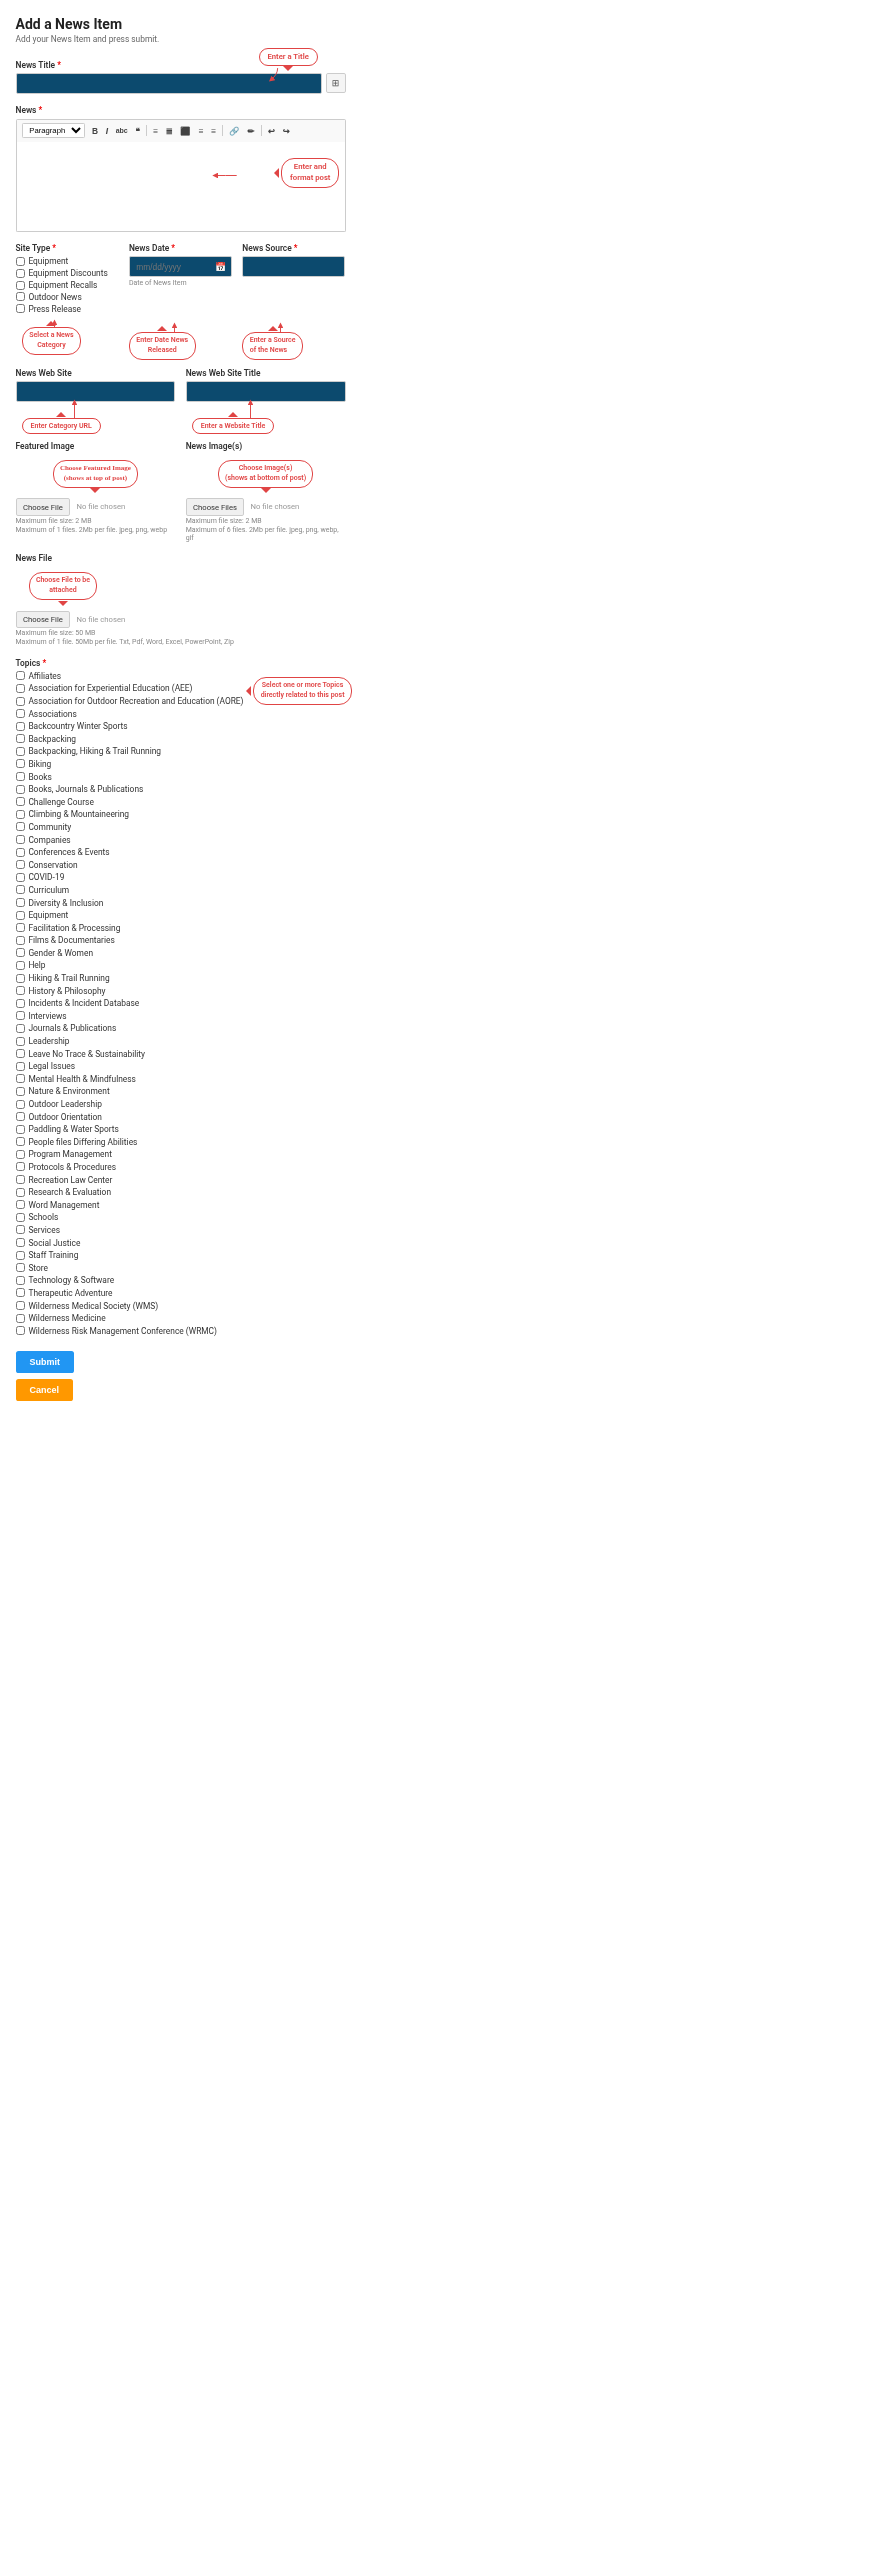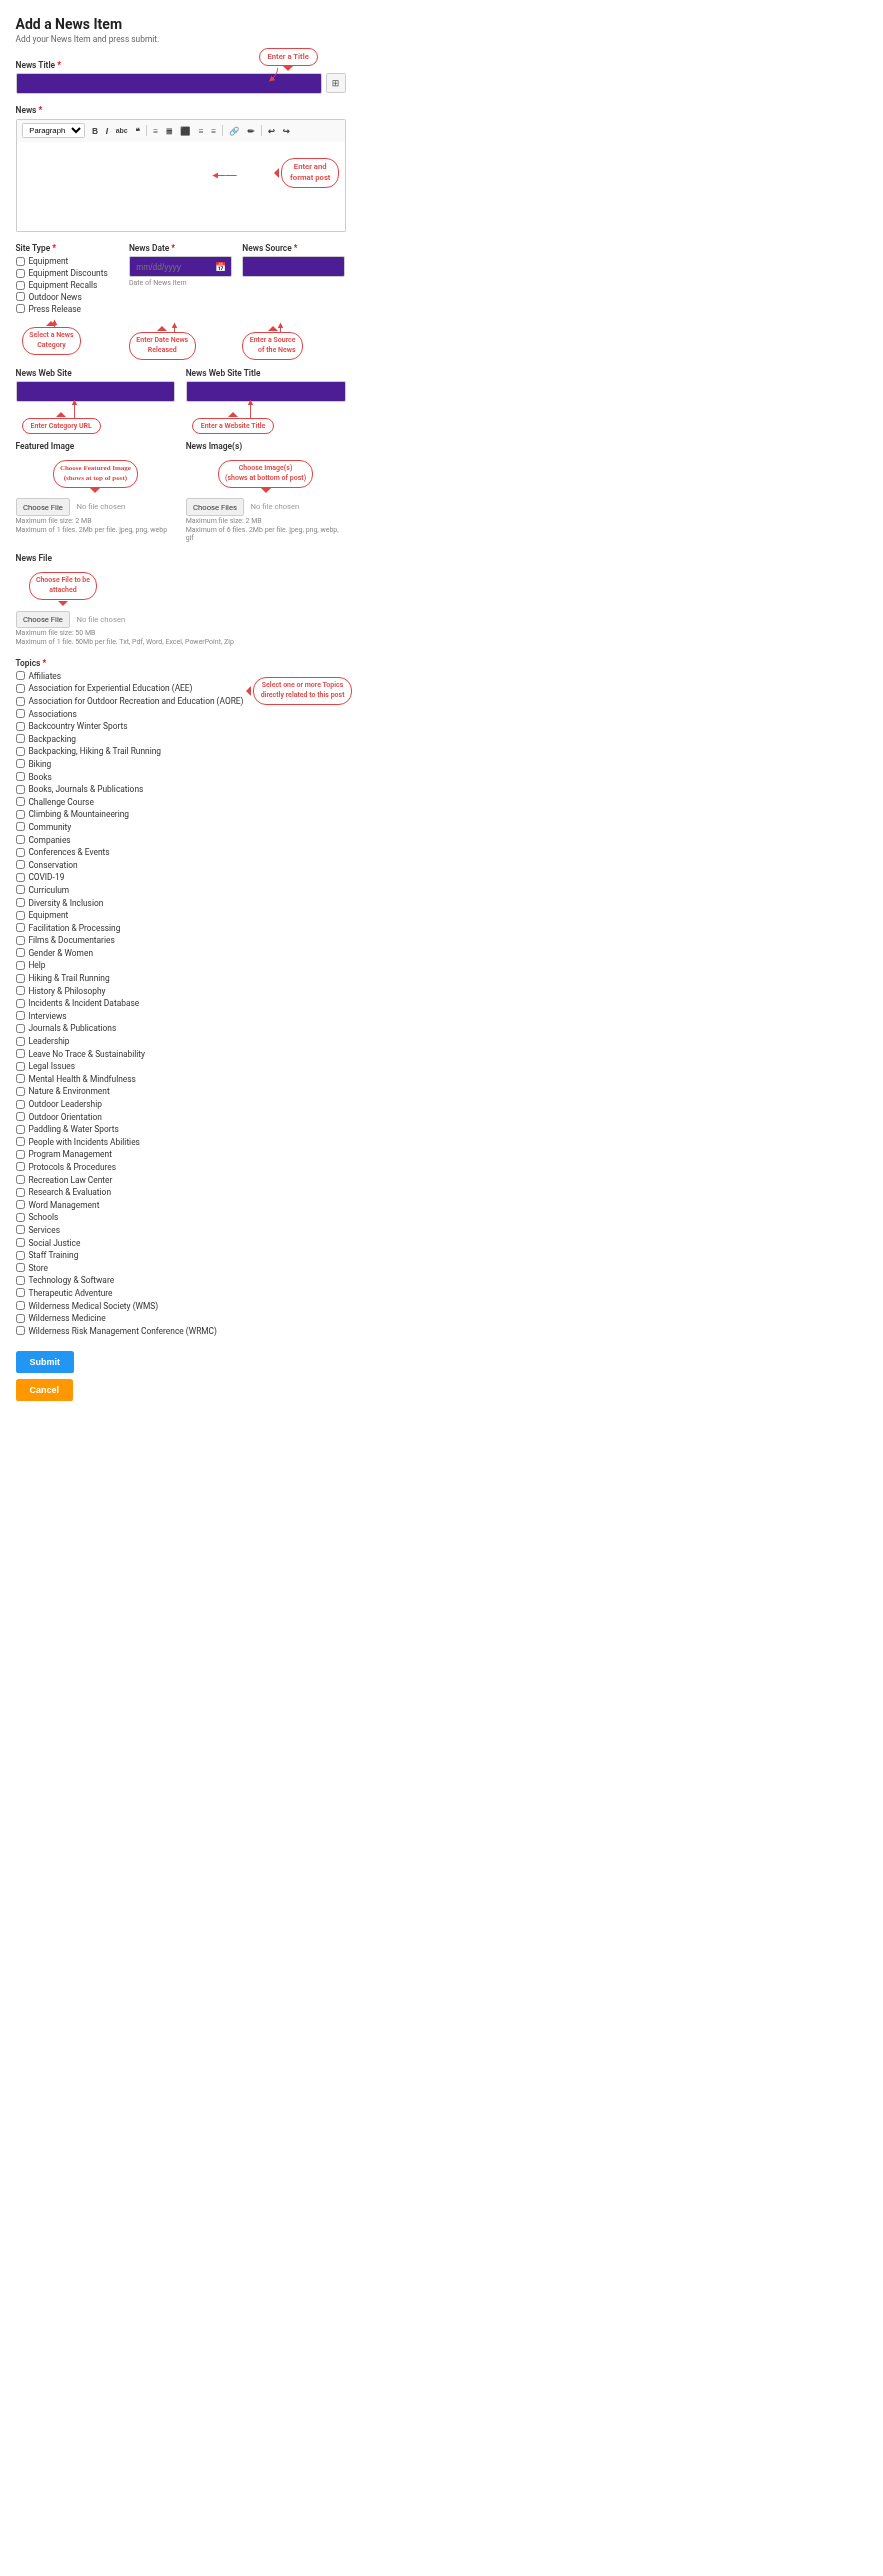--- a/index.html
+++ b/index.html
@@ -37,21 +37,21 @@
     }
     input[type="text"],
     input[type="url"],
     input[type="date"] {
       width: 100%;
       padding: 4.5px 6.4px;
       border: 0.6px solid #ccc;
       border-radius: 1.9px;
       font-size: 8.4px;
       color: #999;
-      background: #4c1d95;
+      background: #0c4a6e;
     }
     .title-input-wrapper {
       position: relative;
       display: flex;
       align-items: center;
     }
     .title-input-wrapper input {
       flex: 1;
     }
     .title-input-wrapper .icon-btn {
@@ -405,21 +405,21 @@
     </svg>
   </div>
 
   <div style="position:relative;">
     <label class="field-label">
       <span>News Source</span><span class="required"> *</span>
     </label>
     <input type="text" style="">
     
     <div style="position:absolute; left:0; bottom:-44px; z-index:5;">
-      <div class="callout callout-top" style="font-size:7px; padding:3.2px 6.4px; text-align:right; line-height:1.4;">Enter a Source<br>of the News</div>
+      <div class="callout callout-top" style="font-size:7px; padding:3.2px 6.4px; text-align:left; line-height:1.4;">Enter a Source<br>of the News</div>
     </div>
     <svg style="position:absolute;left:32px;bottom:-28px;overflow:visible;pointer-events:none;" width="13" height="19.3" viewBox="0 0 20 30">
       <path d="M10,30 Q10,15 10,2" stroke="#e04444" stroke-width="1.5" fill="none" marker-end="url(#arr5)"></path>
       <defs>
           <marker id="arr5" markerWidth="6" markerHeight="6" refX="3" refY="3" orient="auto">
             <path d="M0,0 L6,3 L0,6 Z" fill="#e04444"></path>
           </marker>
         </defs>
     </svg>
   </div>
@@ -666,21 +666,21 @@
         <li>
           <input type="checkbox" style="">
           <span>Outdoor Orientation</span>
         </li>
         <li>
           <input type="checkbox" style="">
           <span>Paddling &amp; Water Sports</span>
         </li>
         <li>
           <input type="checkbox" style="">
-          <span>People with Incidents Abilities</span>
+          <span>People files Differing Abilities</span>
         </li>
         <li>
           <input type="checkbox" style="">
           <span>Program Management</span>
         </li>
         <li>
           <input type="checkbox" style="">
           <span>Protocols &amp; Procedures</span>
         </li>
         <li>

